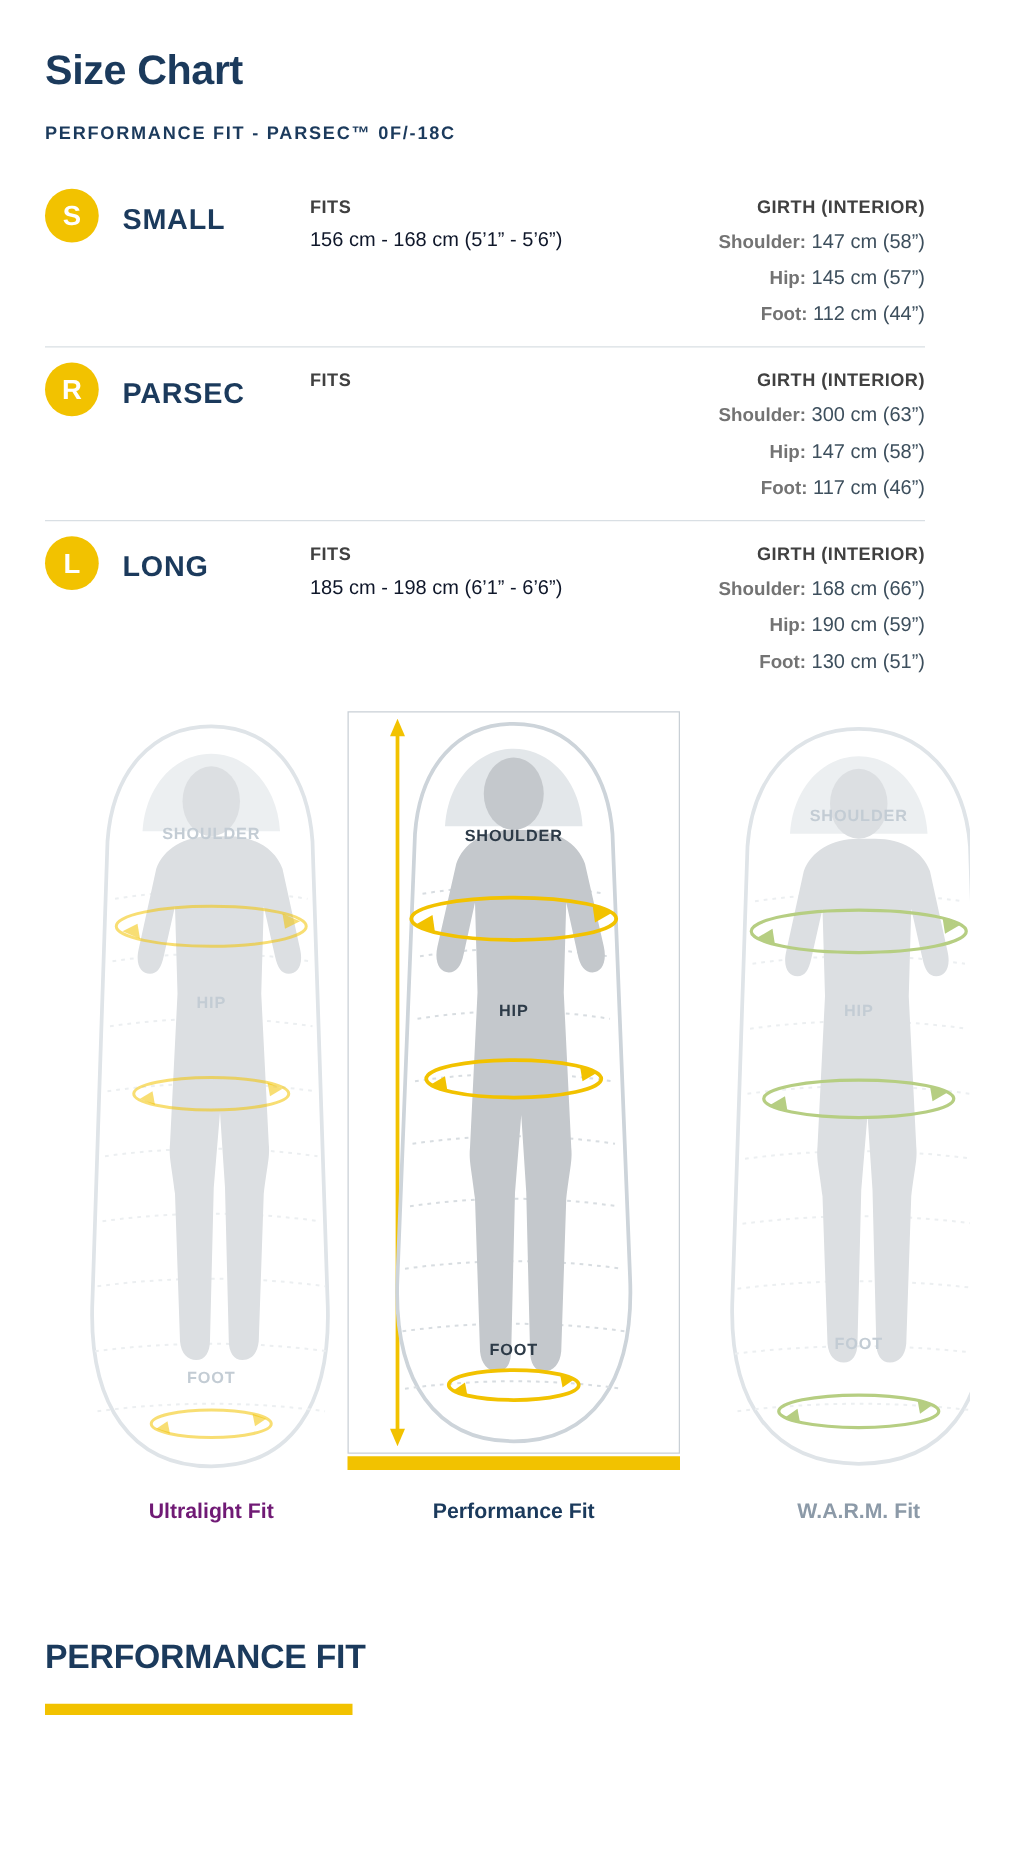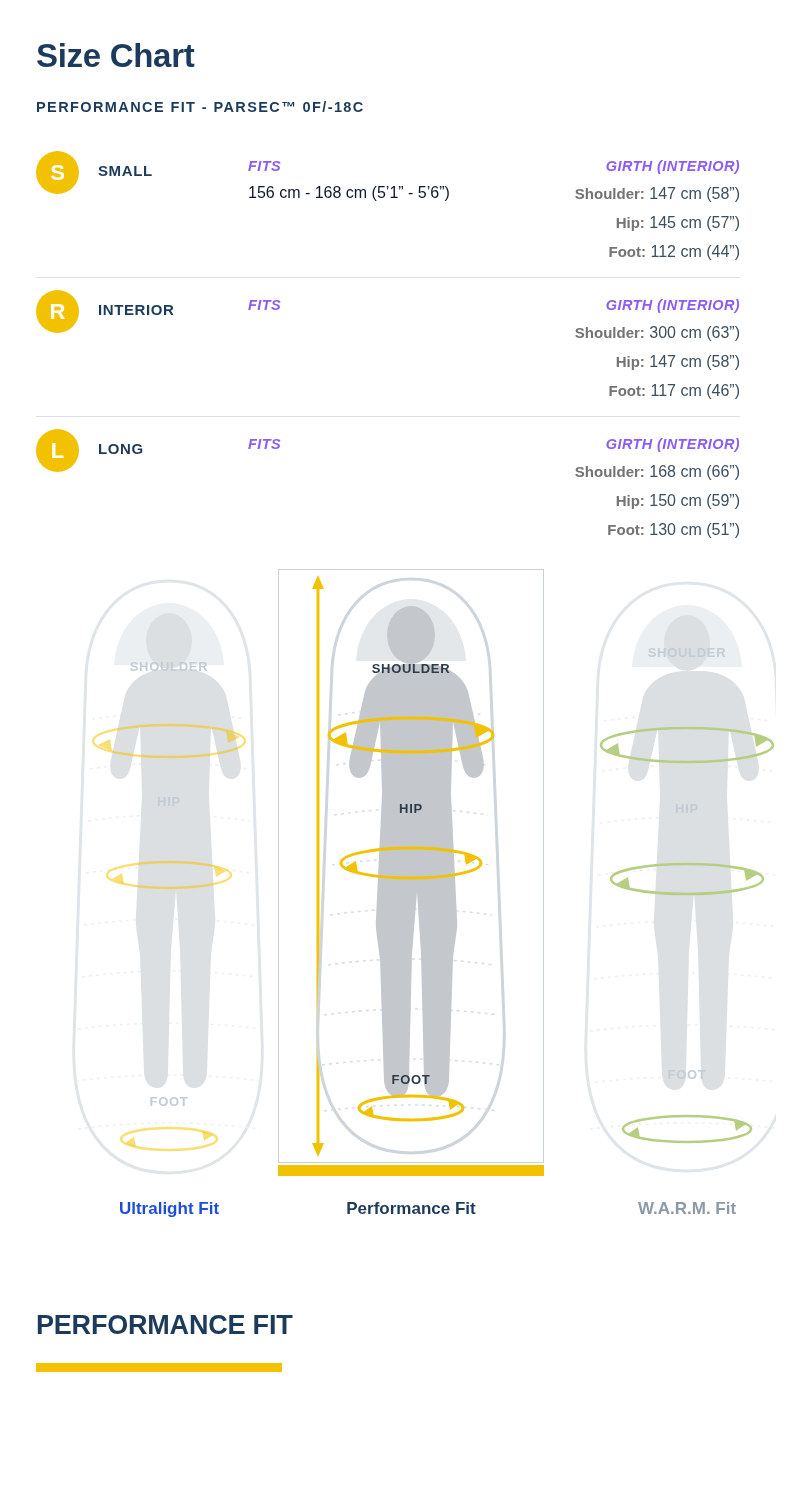--- a/index.html
+++ b/index.html
@@ -51,37 +51,36 @@
     color: #ffffff;
     font-size: 22px;
     font-weight: bold;
     display: flex;
     align-items: center;
     justify-content: center;
     flex: 0 0 43px;
     margin-top: -2px;
   }
   .size-name {
-    font-size: 15px;
+    font-size: 23px;
     font-weight: bold;
     color: #1b3a5c;
     letter-spacing: 0.6px;
     margin-left: 19px;
     margin-top: 9px;
     width: 150px;
     flex: 0 0 150px;
   }
   .col-fits { flex: 0 0 270px; margin-top: 5px; }
   .col-girth { flex: 1 1 auto; margin-top: 5px; text-align: right; }
   .col-label {
     font-size: 14.5px;
     font-weight: bold;
-    color: #8b5cf6;
+    color: #404040;
     letter-spacing: 0.4px;
-    font-style: italic;
   }
   .fits-value {
     margin-top: 10px;
     font-size: 16px;
     color: #0f172a;
   }
   .girth-line {
     margin-top: 11px;
     font-size: 16px;
     color: #3d4f5d;
@@ -129,21 +128,21 @@
     height: 582px;
   }
 
   .fig-caption {
     position: absolute;
     top: 630px;
     font-size: 17px;
     font-weight: bold;
     text-align: center;
   }
-  .cap-left { left: 8px; width: 250px; color: #1d4ed8; }
+  .cap-left { left: 8px; width: 250px; color: #701a75; }
   .cap-center { left: 242px; width: 266px; color: #1b3a5c; }
   .cap-right { left: 526px; width: 250px; color: #8c9aa8; }
 
   .zone-label {
     position: absolute;
     font-size: 13px;
     font-weight: bold;
     letter-spacing: 0.7px;
     text-align: center;
     width: 100%;
@@ -213,21 +212,21 @@
         </div>
         <div class="girth-line">
           <b>Foot:</b>
           <span>112 cm (44”)</span>
         </div>
       </div>
     </div>
 
     <div class="size-row">
       <div class="badge">R</div>
-      <div class="size-name">INTERIOR</div>
+      <div class="size-name">PARSEC</div>
       <div class="col-fits">
         <div class="col-label">FITS</div>
       </div>
       <div class="col-girth">
         <div class="col-label">GIRTH (INTERIOR)</div>
         <div class="girth-line">
           <b>Shoulder:</b>
           <span>300 cm (63”)</span>
         </div>
         <div class="girth-line">
@@ -239,30 +238,31 @@
           <span>117 cm (46”)</span>
         </div>
       </div>
     </div>
 
     <div class="size-row">
       <div class="badge">L</div>
       <div class="size-name">LONG</div>
       <div class="col-fits">
         <div class="col-label">FITS</div>
+        <div class="fits-value">185 cm - 198 cm (6’1” - 6’6”)</div>
       </div>
       <div class="col-girth">
         <div class="col-label">GIRTH (INTERIOR)</div>
         <div class="girth-line">
           <b>Shoulder:</b>
           <span>168 cm (66”)</span>
         </div>
         <div class="girth-line">
           <b>Hip:</b>
-          <span>150 cm (59”)</span>
+          <span>190 cm (59”)</span>
         </div>
         <div class="girth-line">
           <b>Foot:</b>
           <span>130 cm (51”)</span>
         </div>
       </div>
     </div>
   </div>
 
   <div class="figures">

